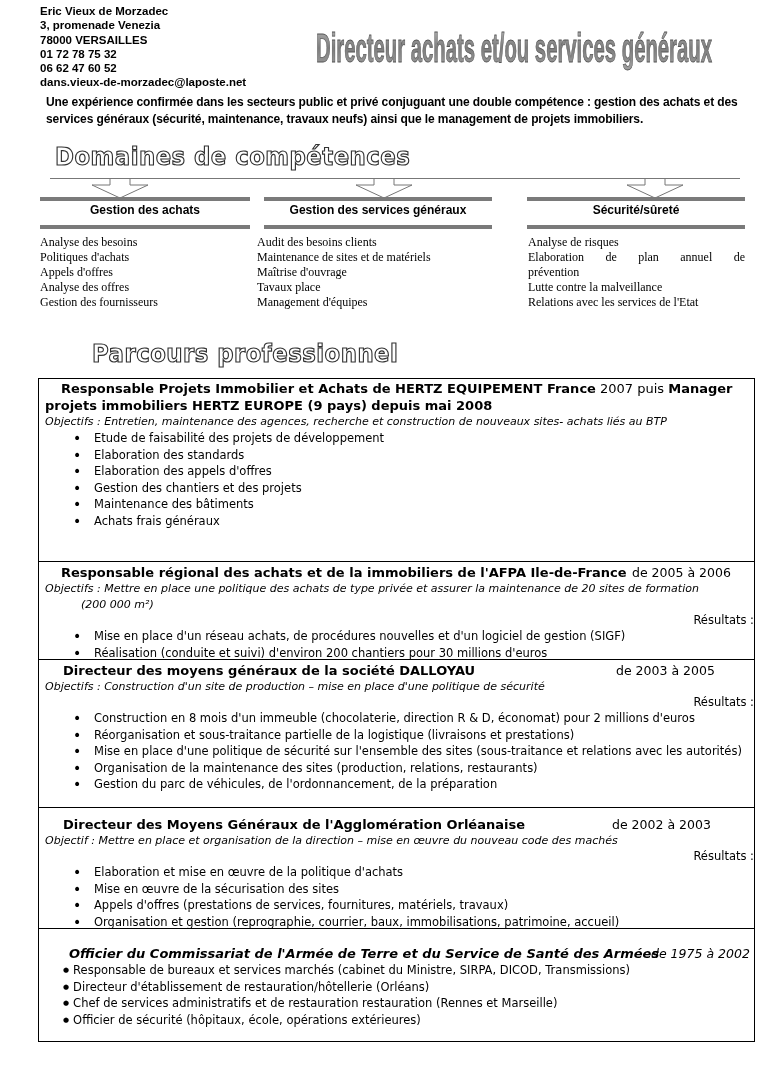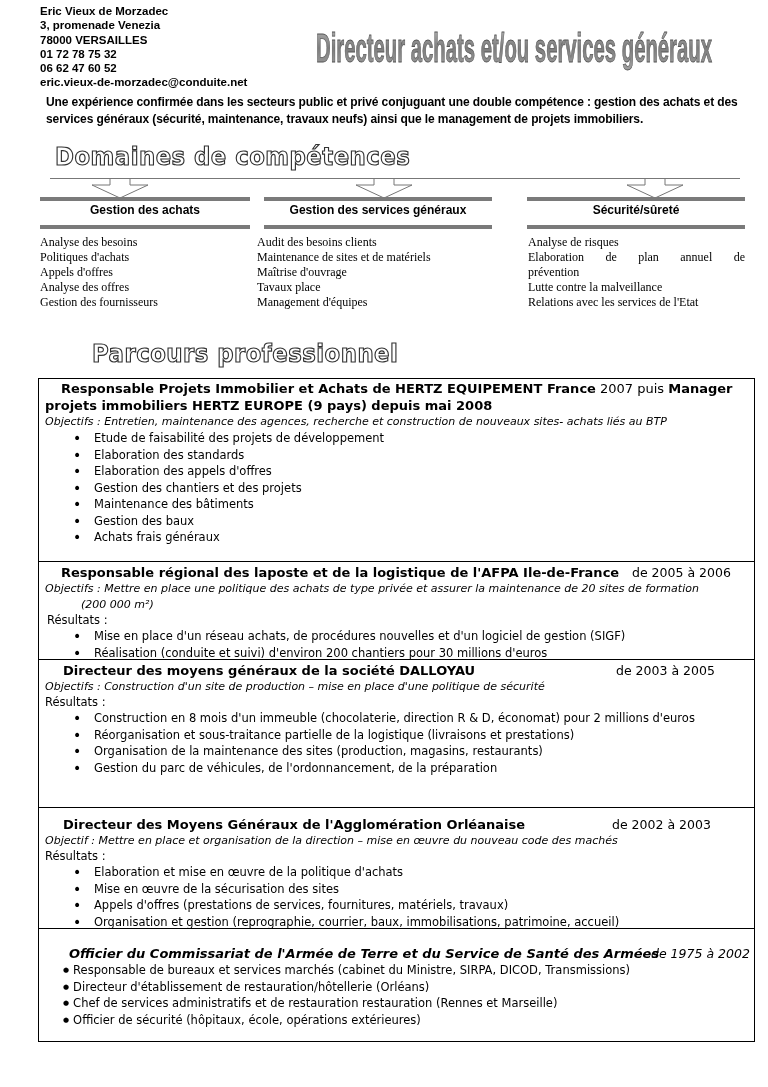--- a/index.html
+++ b/index.html
@@ -23,38 +23,38 @@
   .col div { white-space: nowrap; }
   .col3 div.just { white-space: normal; text-align: justify; text-align-last: justify; }
   .jobs { position: absolute; left: 38px; top: 378px; width: 717px; border: 1.5px solid #000; box-sizing: border-box; }
   .job { border-bottom: 1.5px solid #000; position: relative; box-sizing: border-box; font-family: "DejaVu Sans", sans-serif; font-size: 11px; }
   .job:last-child { border-bottom: none; }
   .job-title { font-weight: bold; font-size: 13px; line-height: 17px; padding-left: 6px; }
   .job-title .light { font-weight: normal; }
   .job-dates { position: absolute; right: 0; font-weight: normal; font-size: 12.5px; }
   .objective { font-style: italic; font-size: 11px; line-height: 16px; padding-left: 6px; padding-right: 4px; }
   .objective .cont { padding-left: 36px; display: block; }
-  .results-label { font-size: 11.5px; line-height: 15px; padding-left: 8px; }
+  .results-label { font-size: 11.5px; line-height: 15px; padding-left: 8px; text-align: right; }
   ul.bul { list-style: none; margin: 0; padding: 0 0 0 34px; }
   ul.bul li { position: relative; padding-left: 21px; font-size: 11.5px; line-height: 16.5px; white-space: nowrap; }
   ul.bul li::before { content: "\2022"; position: absolute; left: 0; top: 0; font-size: 14px; }
   ul.dot { list-style: none; margin: 0; padding: 0 0 0 24px; }
   ul.dot li { font-size: 11.5px; line-height: 16.5px; white-space: nowrap; }
   ul.dot li::before { content: "\25CF"; font-size: 7px; vertical-align: 2px; margin-right: 4px; }
 </style>
 </head>
 <body>
 
 <div class="contact">
   <div>Eric Vieux de Morzadec</div>
   <div>3, promenade Venezia</div>
   <div>78000 VERSAILLES</div>
   <div>01 72 78 75 32</div>
   <div>06 62 47 60 52</div>
-  <div>eric.vieux-de-morzadec@conduite.net</div>
+  <div>dans.vieux-de-morzadec@laposte.net</div>
 </div>
 
 <div class="wordart">
   <svg width="400" height="52" viewBox="0 0 400 52">
     <defs>
       <linearGradient id="wa" x1="0" y1="0" x2="0" y2="1">
         <stop offset="0" stop-color="#b5b5b5"></stop>
         <stop offset="0.5" stop-color="#7d7d7d"></stop>
         <stop offset="1" stop-color="#a0a0a0"></stop>
       </linearGradient>
@@ -125,28 +125,27 @@
       <span>Responsable Projets Immobilier et Achats de HERTZ EQUIPEMENT France</span><span class="light"> 2007 puis </span><span>Manager</span>
     </div>
     <div class="job-title" style="padding-left:6px;">projets immobiliers HERTZ EUROPE (9 pays) depuis mai 2008</div>
     <div class="objective">Objectifs : Entretien, maintenance des agences, recherche et construction de nouveaux sites- achats liés au BTP</div>
     <ul class="bul">
       <li>Etude de faisabilité des projets de développement</li>
       <li>Elaboration des standards</li>
       <li>Elaboration des appels d'offres</li>
       <li>Gestion des chantiers et des projets</li>
       <li>Maintenance des bâtiments</li>
-      <li>Gestion des baux</li>
       <li>Achats frais généraux</li>
     </ul>
   </div>
 
   <div class="job" style="height:98px; padding-top:2px;">
     <div class="job-title" style="padding-left:22px;">
-      <span>Responsable régional des laposte et de la logistique de l'AFPA Ile-de-France</span>
+      <span>Responsable régional des achats et de la immobiliers de l'AFPA Ile-de-France</span>
       <span class="job-dates" style="right:0; left:593px;">de 2005 à 2006</span>
     </div>
     <div class="objective">
       <span>Objectifs : Mettre en place une politique des achats de type privée et assurer la maintenance de 20 sites de formation</span>
       <span class="cont">(200 000 m²)</span>
     </div>
     <div class="results-label">Résultats :</div>
     <ul class="bul">
       <li>Mise en place d'un réseau achats, de procédures nouvelles et d'un logiciel de gestion (SIGF)</li>
       <li>Réalisation (conduite et suivi) d'environ 200 chantiers pour 30 millions d'euros</li>
@@ -156,21 +155,22 @@
   <div class="job" style="height:148px; padding-top:2px;">
     <div class="job-title" style="padding-left:24px;">
       <span>Directeur des moyens généraux de la société DALLOYAU</span>
       <span class="job-dates" style="left:577px;">de 2003 à 2005</span>
     </div>
     <div class="objective">Objectifs : Construction d'un site de production – mise en place d'une politique de sécurité</div>
     <div class="results-label" style="padding-left:6px;">Résultats :</div>
     <ul class="bul">
       <li>Construction en 8 mois d'un immeuble (chocolaterie, direction R &amp; D, économat) pour 2 millions d'euros</li>
       <li>Réorganisation et sous-traitance partielle de la logistique (livraisons et prestations)</li>
-      <li>Organisation de la maintenance des sites (production, magasins, restaurants)</li>
+      <li>Mise en place d'une politique de sécurité sur l'ensemble des sites (sous-traitance et relations avec les autorités)</li>
+      <li>Organisation de la maintenance des sites (production, relations, restaurants)</li>
       <li>Gestion du parc de véhicules, de l'ordonnancement, de la préparation</li>
     </ul>
   </div>
 
   <div class="job" style="height:121px; padding-top:8px;">
     <div class="job-title" style="padding-left:24px;">
       <span>Directeur des Moyens Généraux de l'Agglomération Orléanaise</span>
       <span class="job-dates" style="left:573px;">de 2002 à 2003</span>
     </div>
     <div class="objective">Objectif : Mettre en place et organisation de la direction – mise en œuvre du nouveau code des machés</div>

